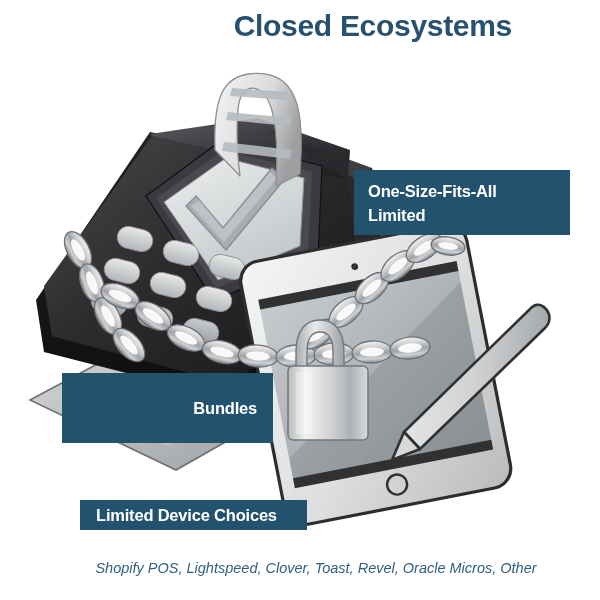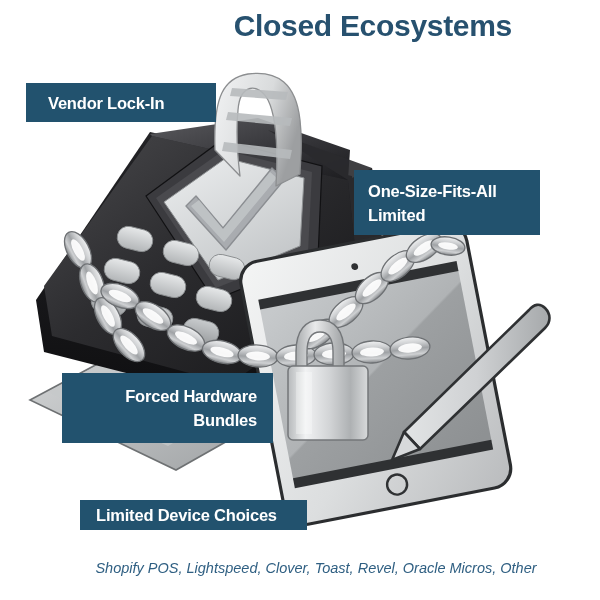--- a/index.html
+++ b/index.html
@@ -68,21 +68,21 @@
     text-align: left;
     z-index: 20;
   }
   #label-high-fees {
     left: 278px; top: 103px; width: 258px; height: 40px;
     padding-left: 46px;
     text-align: left;
     z-index: 45;
   }
   #label-one-size {
-    left: 354px; top: 170px; width: 186px; height: 65px;
+    left: 354px; top: 170px; width: 216px; height: 65px;
     padding-left: 14px;
     text-align: left;
     z-index: 45;
   }
   #label-forced-bundles {
     left: 62px; top: 373px; width: 211px; height: 70px;
     padding-right: 16px;
     text-align: right;
     align-items: flex-end;
     z-index: 45;
@@ -326,32 +326,28 @@
 
       <g>
         <path d="M296 352 C296 330 306 320 320 320 C334 320 344 330 344 352 L344 372 L333 372 L333 352
                  C333 338 328 332 320 332 C312 332 307 338 307 352 L307 384 L296 386 Z" fill="url(#gShackle)" stroke="#74777a" stroke-width="1.4" stroke-linejoin="round"></path>
         <rect x="288" y="366" width="80" height="74" rx="5" fill="url(#gLock)" stroke="#74777a" stroke-width="1.5"></rect>
         <rect x="296" y="372" width="16" height="62" fill="#ffffff" opacity="0.3"></rect>
       </g>
     </svg>
   </div>
 
-  <div class="label-box" id="label-vendor-lock-in">
-    <span class="ln">Vendor Lock-In</span>
-  </div>
 
 
   <div class="label-box" id="label-one-size">
     <span class="ln">One-Size-Fits-All</span>
     <span class="ln">Limited</span>
   </div>
 
   <div class="label-box" id="label-forced-bundles">
-    <span class="ln">Forced Hardware</span>
     <span class="ln">Bundles</span>
   </div>
 
   <div class="label-box" id="label-limited-device">
     <span class="ln">Limited Device Choices</span>
   </div>
 
   <div class="footer">Shopify POS, Lightspeed, Clover, Toast, Revel, Oracle Micros, Other</div>
 
 </div>

